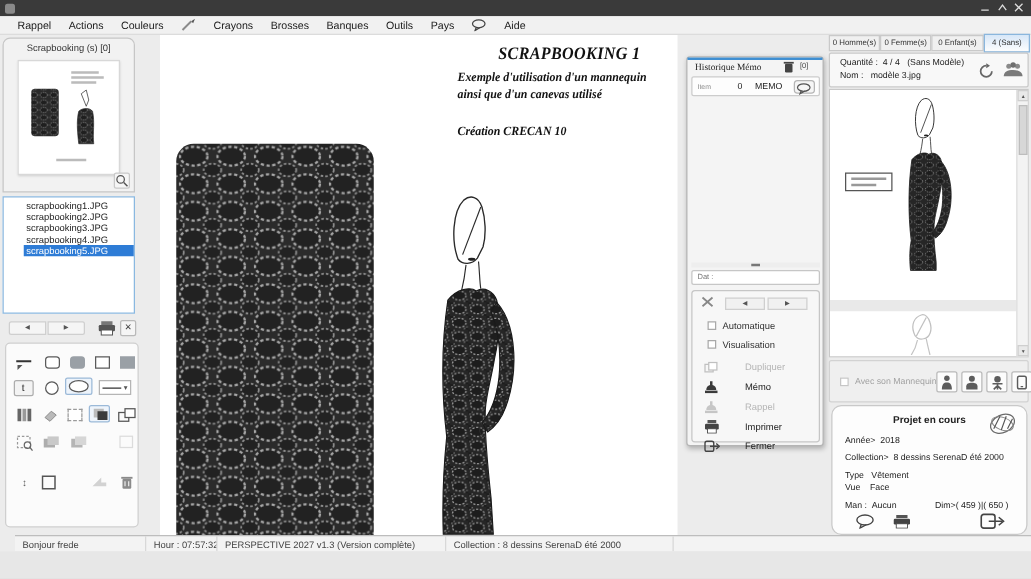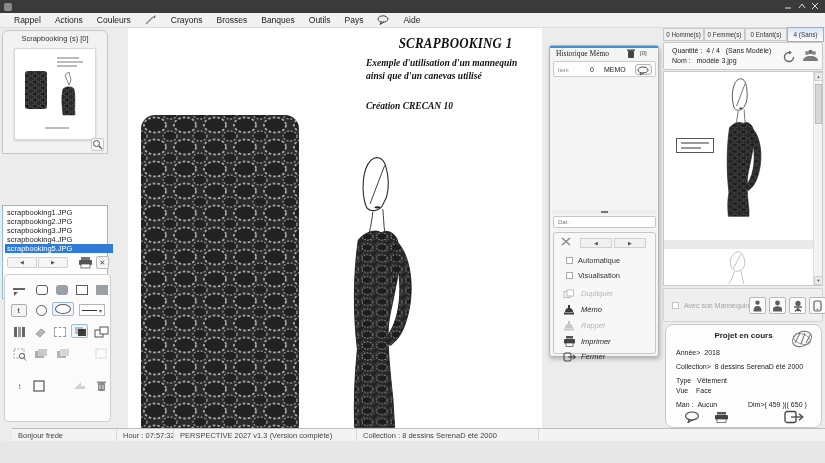--- a/index.html
+++ b/index.html
@@ -17,23 +17,23 @@
   
   .menubar { position:absolute; left:0; top:13px; width:825px; height:15px; background:#f1f1f1; border-bottom:1px solid #dcdcdc; display:flex; align-items:center; padding-left:14px; gap:14px; font-size:8.5px; color:#1a1a1a; }
   .menubar .mi { cursor:default; }
   .mico { display:inline-block; width:12px; height:10px; }
   svg { display:block; }
   
   .lp-head { position:absolute; left:2px; top:30px; width:106px; height:124px; border:1px solid #c6c6c6; border-radius:6px 6px 0 0; background:#f2f2f2; }
   .lp-head .hd { text-align:center; font-size:7.5px; color:#333; padding-top:3px; }
   .thumbcard { position:absolute; left:11px; top:17px; width:82px; height:92px; background:#fff; border:1px solid #d8d8d8; box-shadow:0 1px 2px rgba(0,0,0,.15); }
   .zoombtn { position:absolute; right:3px; bottom:2px; width:13px; height:13px; background:#f6f6f6; border:1px solid #c9c9c9; border-radius:2px; }
-  .filelist { position:absolute; left:2px; top:157px; width:106px; height:94px; background:#fff; border:1px solid #8ab8e0; font-size:7.5px; line-height:9px; padding:2px 0 0 2px;margin-top:48px; }
+  .filelist { position:absolute; left:2px; top:157px; width:106px; height:94px; background:#fff; border:1px solid #8ab8e0; font-size:7.5px; line-height:9px; padding:2px 0 0 16px; }
   .filelist .f { padding-left:2px; white-space:nowrap; }
-  .filelist .f.sel { background:#2e7cd6; color:#fff; width:108px; }
+  .filelist .f.sel { background:#2e7cd6; color:#fff; width:88px; }
   .navrow { position:absolute; left:0; top:256px; width:115px; height:14px; }
   .nbtn { position:absolute; top:1px; height:11px; background:#f5f5f5; border:1px solid #cfcfcf; font-size:5px; color:#555; text-align:center; line-height:9px; }
   .nbtn.l{ left:7px; width:30px; border-radius:2px 0 0 2px;} .nbtn.r{ left:38px; width:30px; border-radius:0 2px 2px 0;}
   .printbtn { position:absolute; left:78px; top:0; width:15px; height:13px; }
   .xbtn { position:absolute; left:96px; top:0; width:13px; height:13px; background:#f5f5f5; border:1px solid #b9b9b9; border-radius:2px; color:#444; font-size:7px; text-align:center; line-height:11px; }
   .toolbox { position:absolute; left:4px; top:274px; width:107px; height:148px; background:#fbfbfb; border:1px solid #cfcfcf; border-radius:4px; }
   .tc { position:absolute; width:17px; height:14px; display:flex; align-items:center; justify-content:center; }
   .tc .sq { width:12px; height:10px; border:1px solid #5a5a5a; background:#fff; }
   .tc .sqf { width:12px; height:10px; background:#9aa0a6; }
   .tc .rr { border-radius:3px; }
@@ -67,21 +67,21 @@
   .memo .lrow { display:flex; align-items:center; gap:4px; padding:3px 0 0 8px; font-size:7.5px; color:#333; }
   .cb { width:7px; height:7px; border:1px solid #a9a9a9; background:#fff; flex:none; }
   .memo .hscroll { position:absolute; left:3px; top:164px; width:103px; height:4px; background:#eee; }
   .memo .hscroll .dot { position:absolute; left:48px; top:1px; width:7px; height:2px; background:#777; }
   .memo .datrow { position:absolute; left:3px; top:170px; width:103px; height:12px; background:#fff; border:1px solid #c6c6c6; border-radius:2px; font-size:6px; color:#777; padding:2px 0 0 4px; }
   .memo .ctrl { position:absolute; left:3px; top:186px; width:103px; height:122px; background:#f7f7f7; border:1px solid #c6c6c6; border-radius:3px; }
   .memo .ctrl .xic { position:absolute; left:7px; top:4px; }
   .memo .abtn { position:absolute; top:5px; width:32px; height:10px; background:#f1f1f1; border:1px solid #cfcfcf; font-size:5px; color:#555; text-align:center; line-height:8px; }
   .memo .abtn.l{ left:26px; } .memo .abtn.r{ left:60px; }
   .memo .cbrow { position:absolute; left:12px; display:flex; align-items:center; gap:5px; font-size:7.5px; color:#333; }
-  .memo .mbtn { position:absolute; left:8px; width:90px; height:13px; display:flex; align-items:center; gap:5px; font-size:7.5px; color:#222;font-style:italic; }
+  .memo .mbtn { position:absolute; left:8px; width:90px; height:13px; display:flex; align-items:center; gap:20px; font-size:7.5px; color:#222; }
   .memo .mbtn .ic { width:14px; display:flex; justify-content:center; }
   .memo .mbtn.dis { color:#b5b5b5; }
   
   .rtabs { position:absolute; top:28px; height:13px; font-size:6.3px; color:#333; }
   .rtab { position:absolute; top:0; height:13px; background:#f0f0f0; border:1px solid #c9c9c9; text-align:center; line-height:12px; white-space:nowrap; }
   .rtab.active { background:linear-gradient(#d7e7f8, #fdfdfd); border-color:#8ab6dd; top:-1px; height:15px; line-height:13px; }
   .rinfo { position:absolute; left:663px; top:42px; width:160px; height:28px; background:#f8f8f8; border:1px solid #c9c9c9; border-radius:2px; font-size:7px; color:#222; }
   .rinfo .l1 { position:absolute; left:8px; top:4px; } .rinfo .l2 { position:absolute; left:8px; top:14px; }
   .rinfo .refr { position:absolute; left:118px; top:7px; } .rinfo .grp { position:absolute; left:138px; top:6px; }
   .rlist { position:absolute; left:663px; top:71px; width:160px; height:215px; background:#fff; border:1px solid #c9c9c9; }

